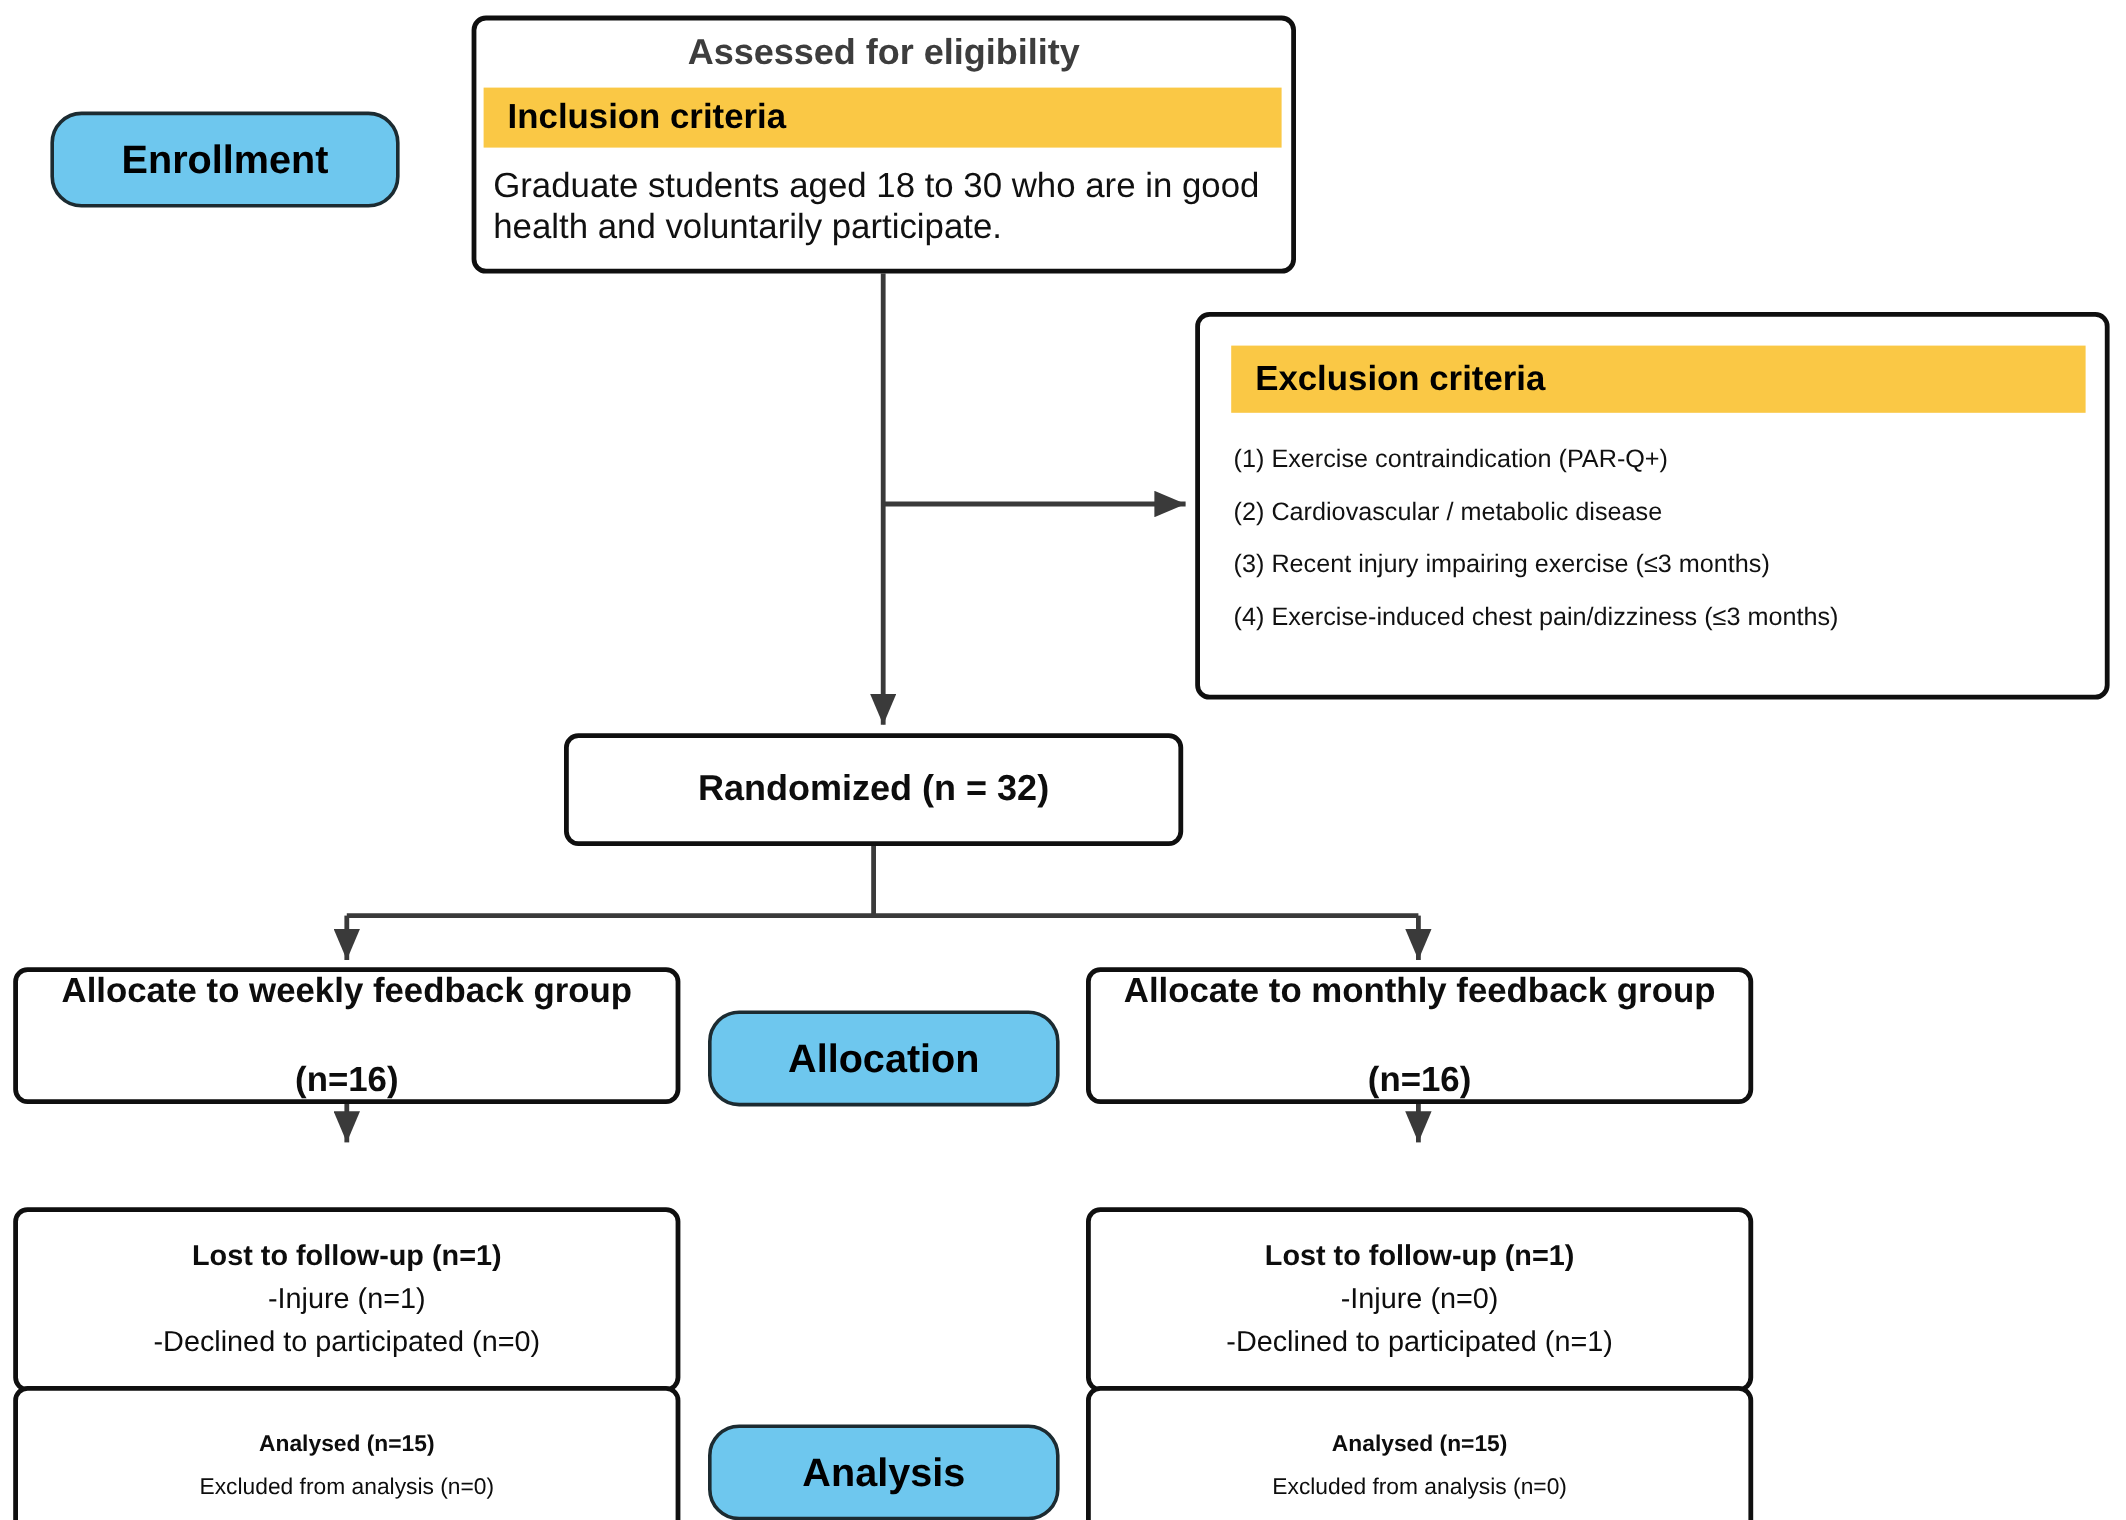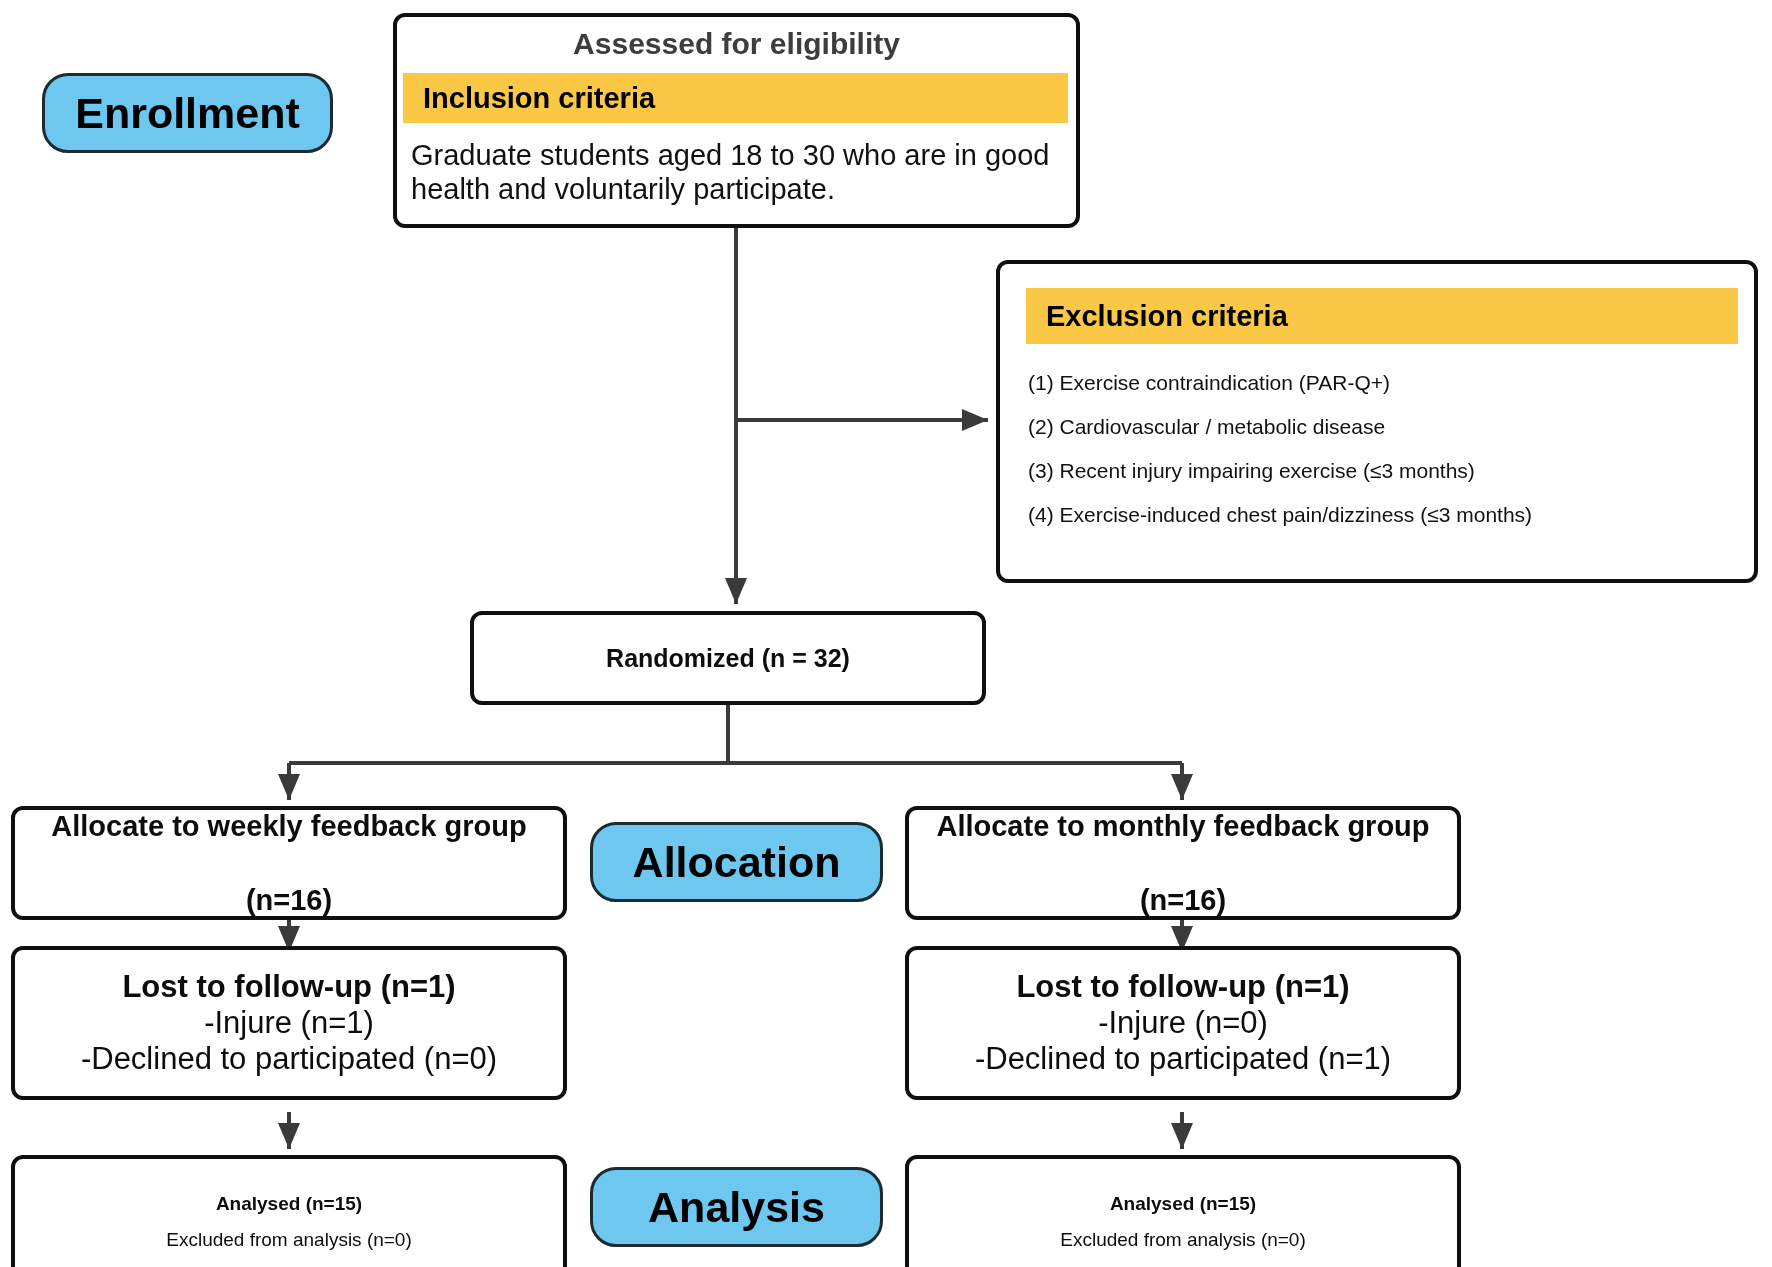--- a/index.html
+++ b/index.html
@@ -34,23 +34,24 @@
   .pill {
     position: absolute;
     background: #6EC7EE;
     border: 3px solid #1c2b31;
     border-radius: 26px;
     box-sizing: border-box;
     z-index: 2;
     display: flex;
     align-items: center;
     justify-content: center;
-    font-size: 43px;
+    font-size: 33px;
     font-weight: 700;
     color: #000000;
+    margin-top: 20px;
   }
   .center-col {
     display: flex;
     flex-direction: column;
     align-items: center;
     justify-content: center;
     text-align: center;
   }
   .bold { font-weight: 700; }
 
@@ -92,25 +93,25 @@
     padding-left: 20px;
   }
   .excl-items {
     margin: 17px 8px 0 28px;
     font-size: 21px;
     line-height: 44px;
     color: #111111;
   }
 
   
-  #randomized-box { left: 470px; top: 611px; width: 516px; height: 94px; font-size: 25px; }
+  #randomized-box { left: 470px; top: 611px; width: 516px; height: 94px; font-size: 30px; }
   .col-left  { left: 11px;  width: 556px; }
   .col-right { left: 905px; width: 556px; }
   .row-alloc { top: 806px; height: 114px; font-size: 29px; line-height: 36px; gap: 38px; }
-  .row-fu    { top: 946px; height: 154px; font-size: 31px; line-height: 36px; }
+  .row-fu    { top: 1006px; height: 154px; font-size: 24px; line-height: 36px; }
   .row-an    { top: 1155px; height: 133px; font-size: 19px; line-height: 36px; }
 
   #enrollment-pill { left: 42px;  top: 73px;   width: 291px; height: 80px; }
   #allocation-pill { left: 590px; top: 822px;  width: 293px; height: 80px; }
   #followup-pill   { left: 590px; top: 993px;  width: 293px; height: 80px; }
   #analysis-pill   { left: 590px; top: 1167px; width: 293px; height: 80px; }
 </style>
 </head>
 <body>
 

